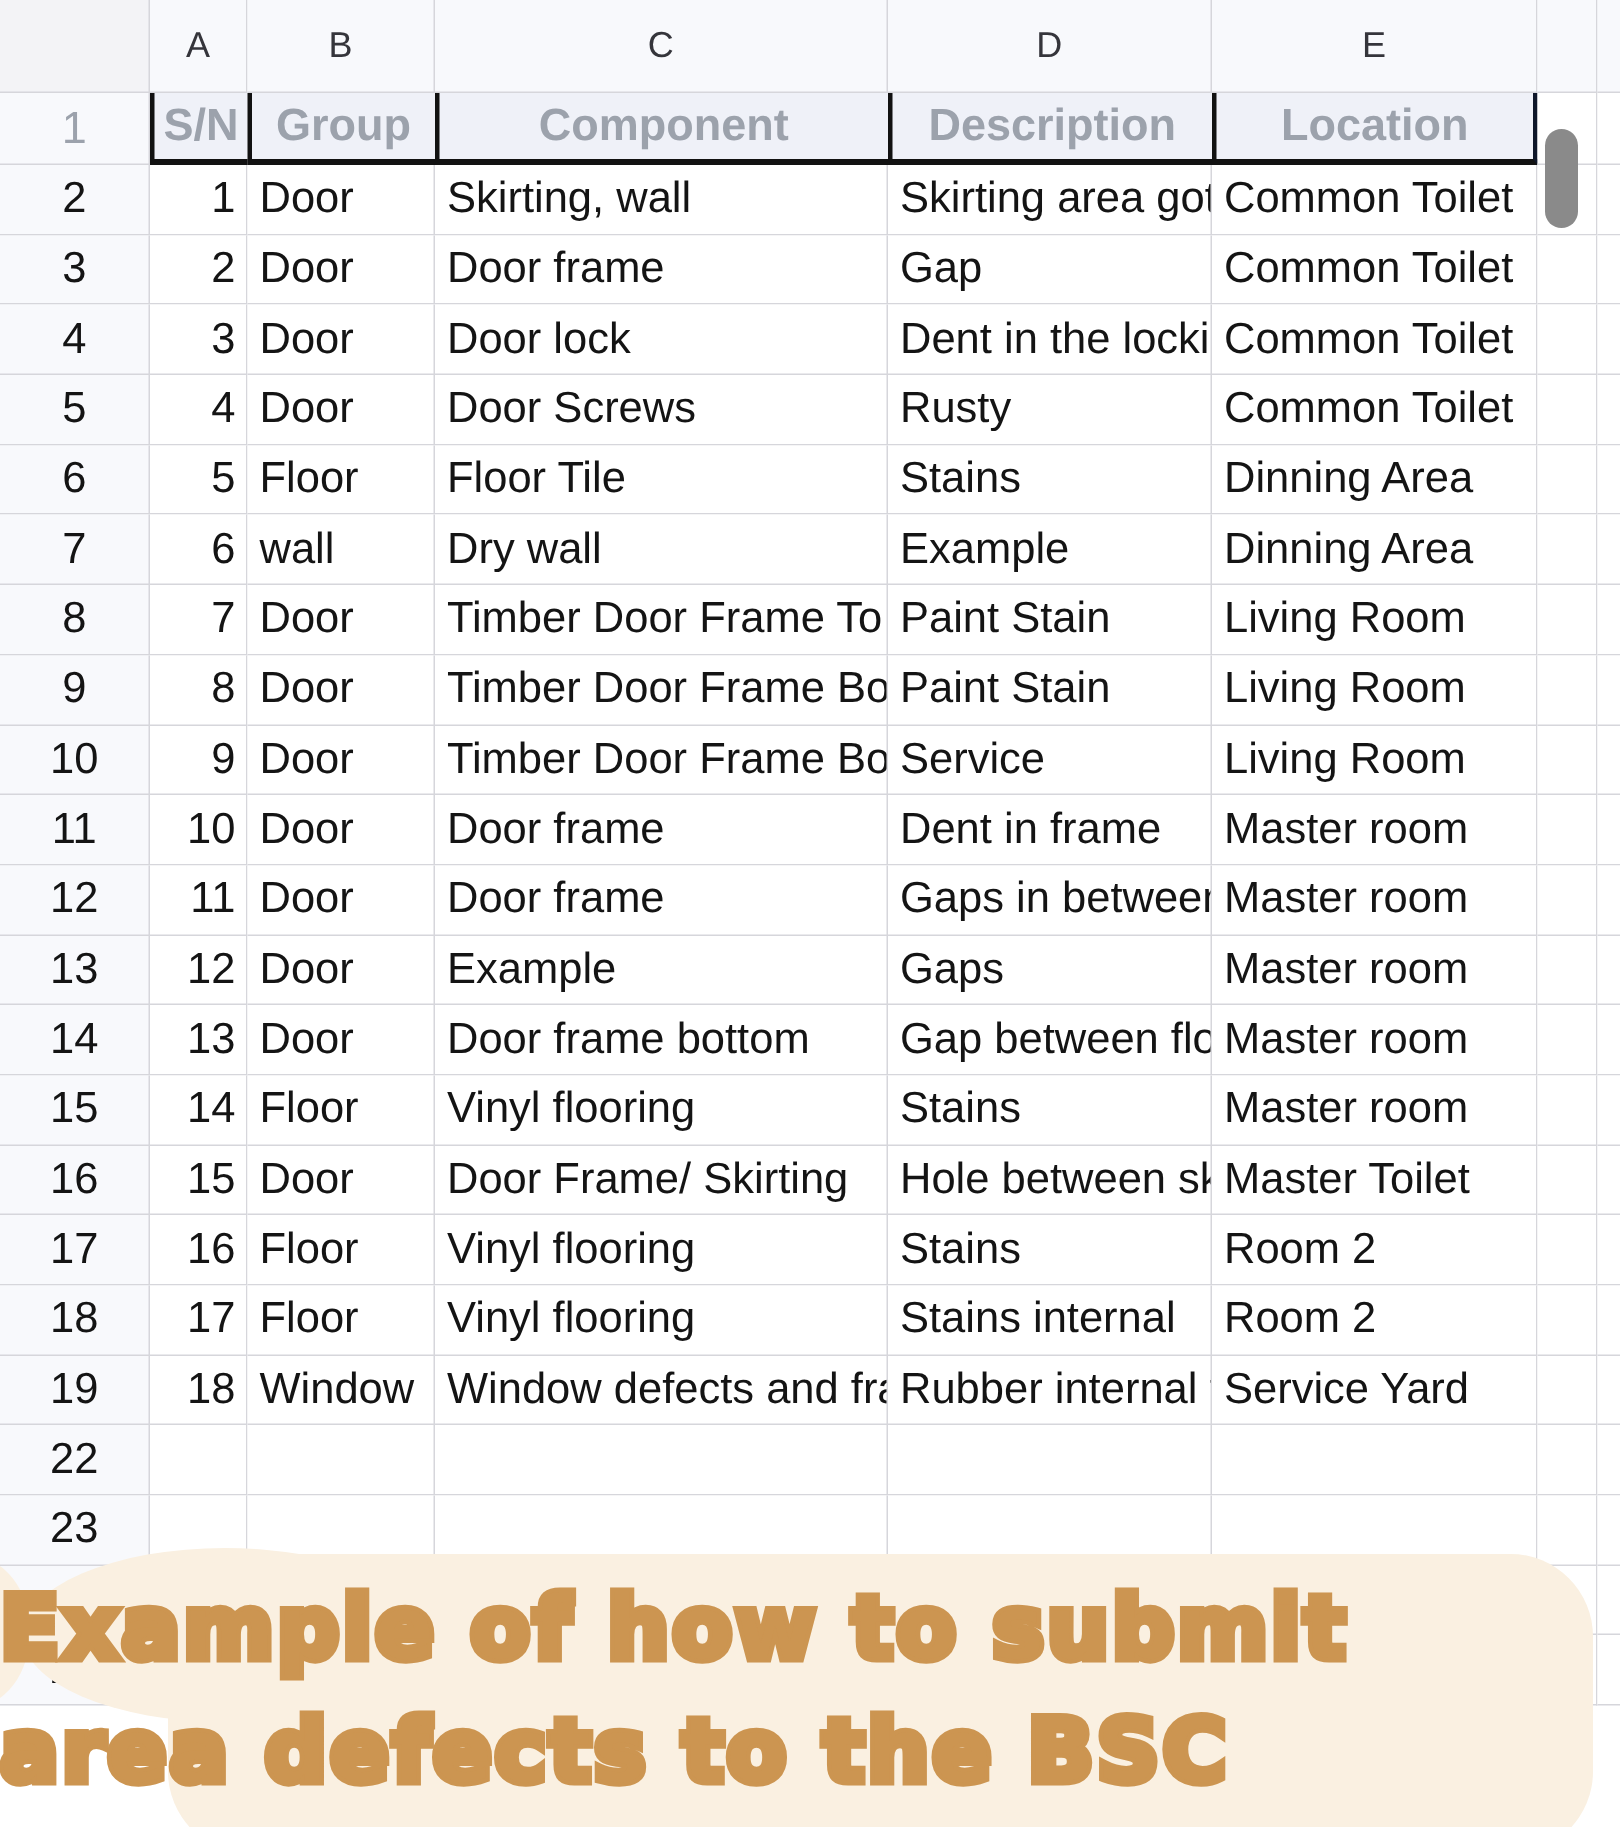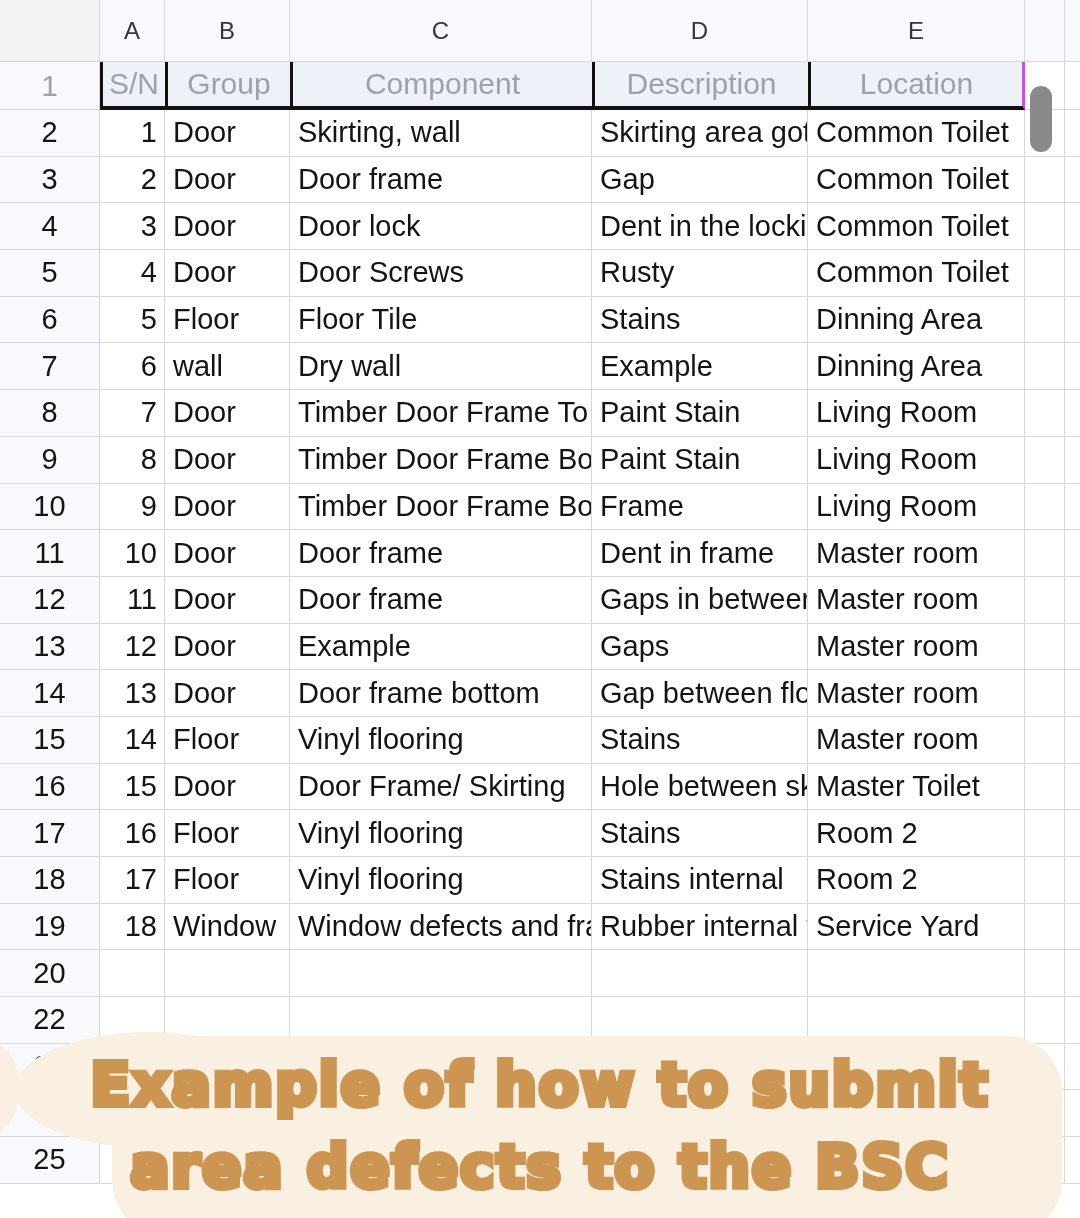--- a/index.html
+++ b/index.html
@@ -19,45 +19,45 @@
   col.c-f{width:40px;} col.c-g{width:15px;}
 
   td{border-right:1px solid var(--grid-line);border-bottom:1px solid var(--grid-line);
      overflow:hidden;white-space:nowrap;vertical-align:middle;background:#fff;}
 
   tr.letters td{height:62px;background:#f8f9fc;text-align:center;
      font-size:24px;color:#35353b;}
   tr.letters td.corner{background:#f3f3f6;}
 
   tr.colheads td{height:48px;background:#eff1f8;text-align:center;
-     font-weight:normal;font-size:30px;color:var(--header-text);
+     font-weight:bold;font-size:30px;color:var(--header-text);
      border-left:3px solid #121212;border-bottom:4px solid #121212;border-right:none;}
   tr.colheads td.rnum{background:#f8f9fc;border-left:none;border-bottom:1px solid var(--grid-line);
      border-right:1px solid var(--grid-line);font-weight:normal;}
-  tr.colheads td.hdr-last{border-right:3px solid #d946ef;}
+  tr.colheads td.hdr-last{border-right:3px solid #0f172a;}
   tr.colheads td.c-sliver,tr.colheads td.c-sliver2{border-left:none;border-bottom:1px solid var(--grid-line);
      border-right:1px solid var(--grid-line);background:#fff;}
   tr.colheads td.c-sliver2{border-right:none;}
 
   tr.datarow td{height:46.7px;font-size:29px;color:#141414;}
   td.rnum{background:#f8f9fc;text-align:center;font-size:26px;color:#3a3a40;}
   td.c-sn{text-align:right;padding-right:7px;}
   td.c-left{text-align:left;padding-left:8px;}
   td.c-sliver2{border-right:none;}
 
   .scroll-thumb{position:absolute;left:1030px;top:86px;width:22px;height:66px;
      background:var(--scrollbar);border-radius:12px;z-index:4;}
 
   .bubble{position:absolute;left:112px;top:1036px;width:950px;height:200px;
      background:var(--bubble-bg);border-radius:55px;z-index:5;}
   .bubble-blob1{position:absolute;left:15px;top:1032px;width:270px;height:116px;
      background:var(--bubble-bg);border-radius:50%;z-index:5;}
   .bubble-blob2{position:absolute;left:-56px;top:1038px;width:76px;height:100px;
      background:var(--bubble-bg);border-radius:50%;z-index:5;}
-  .caption{position:absolute;left:0;top:1044px;width:1080px;text-align:center;z-index:6;
+  .caption{position:absolute;left:0;top:1044px;width:1080px;z-index:6;
      font-family:"DejaVu Sans",sans-serif;font-weight:800;font-size:58px;line-height:82px;
      color:var(--bubble-text);letter-spacing:2px;
      -webkit-text-stroke:6px var(--bubble-text);paint-order:stroke fill;}
 </style>
 </head>
 <body>
 
 <div class="stage">
 
   <table class="sheet">
@@ -171,21 +171,21 @@
           <td class="c-left">Paint Stain</td>
           <td class="c-left">Living Room</td>
           <td class="c-sliver"></td>
           <td class="c-sliver2"></td>
         </tr>
         <tr class="datarow">
           <td class="rnum">10</td>
           <td class="c-sn">9</td>
           <td class="c-left">Door</td>
           <td class="c-left">Timber Door Frame Bo</td>
-          <td class="c-left">Frame</td>
+          <td class="c-left">Service</td>
           <td class="c-left">Living Room</td>
           <td class="c-sliver"></td>
           <td class="c-sliver2"></td>
         </tr>
         <tr class="datarow">
           <td class="rnum">11</td>
           <td class="c-sn">10</td>
           <td class="c-left">Door</td>
           <td class="c-left">Door frame</td>
           <td class="c-left">Dent in frame</td>
@@ -263,30 +263,20 @@
           <td class="c-sliver"></td>
           <td class="c-sliver2"></td>
         </tr>
         <tr class="datarow">
           <td class="rnum">19</td>
           <td class="c-sn">18</td>
           <td class="c-left">Window</td>
           <td class="c-left">Window defects and fra</td>
           <td class="c-left">Rubber internal t</td>
           <td class="c-left">Service Yard</td>
-          <td class="c-sliver"></td>
-          <td class="c-sliver2"></td>
-        </tr>
-        <tr class="datarow">
-          <td class="rnum">20</td>
-          <td class="c-sn"></td>
-          <td class="c-left"></td>
-          <td class="c-left"></td>
-          <td class="c-left"></td>
-          <td class="c-left"></td>
           <td class="c-sliver"></td>
           <td class="c-sliver2"></td>
         </tr>
         <tr class="datarow">
           <td class="rnum">22</td>
           <td class="c-sn"></td>
           <td class="c-left"></td>
           <td class="c-left"></td>
           <td class="c-left"></td>
           <td class="c-left"></td>

